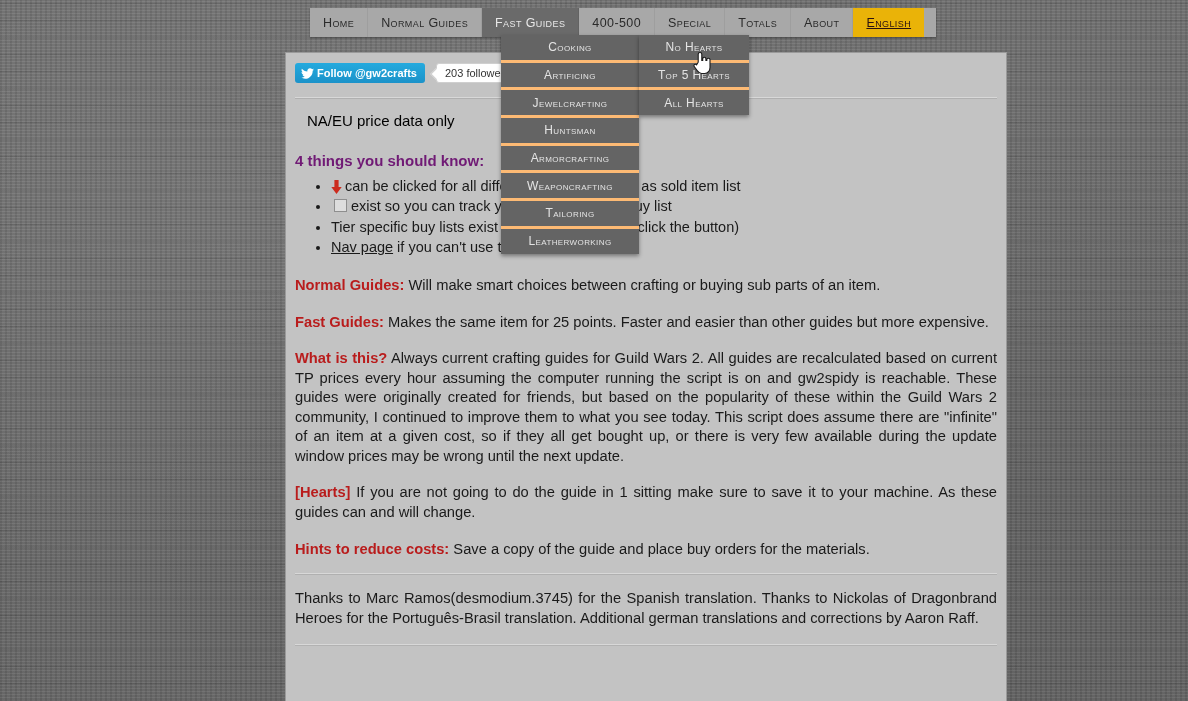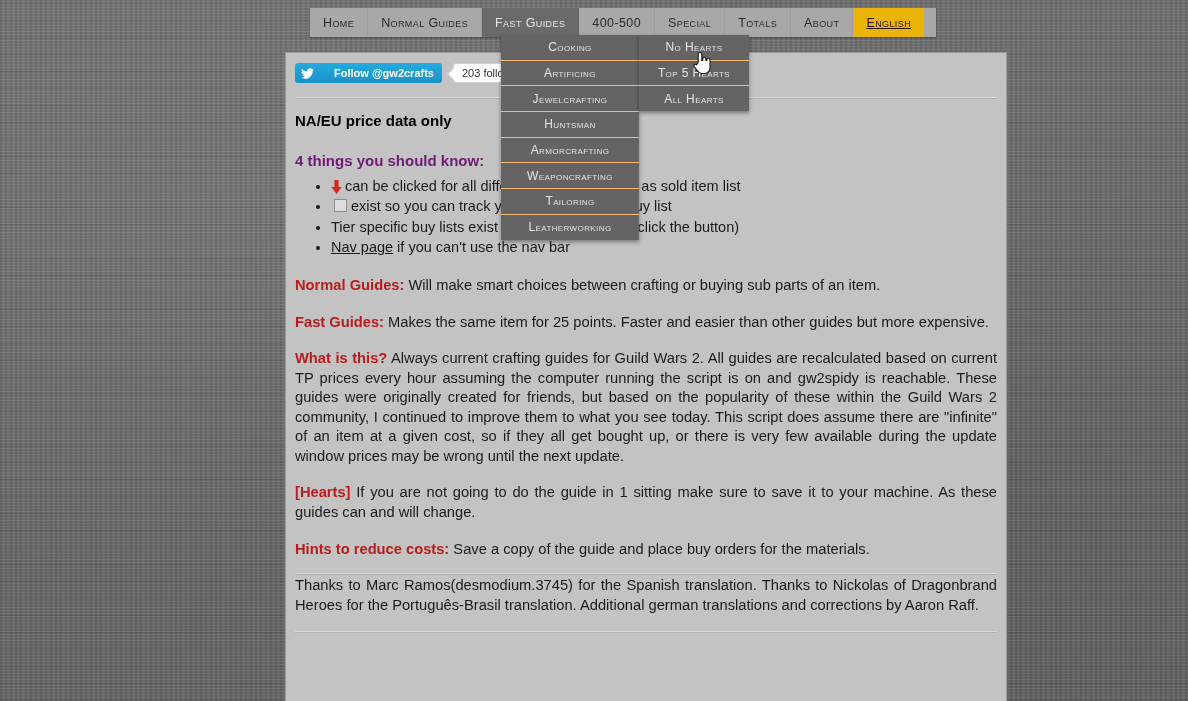--- a/index.html
+++ b/index.html
@@ -97,21 +97,21 @@
   }
   .menu-item {
     height: 24.7px;
     display: flex;
     align-items: center;
     justify-content: center;
     font-size: 12px;
     font-variant: small-caps;
     letter-spacing: 0.4px;
     color: #e4e4e4;
-    border-bottom: 1px solid #fdba74;
+    border-bottom: 3px solid #fdba74;
     cursor: pointer;
     white-space: nowrap;
   }
   .menu-item:last-child { border-bottom: none; }
 
   
   #content-panel {
     position: absolute;
     left: 285px;
     top: 52px;
@@ -132,21 +132,21 @@
     position: absolute;
     left: 9px;
     top: 10px;
     display: flex;
     align-items: center;
     height: 20px;
   }
   #twitter-follow-btn {
     display: flex;
     align-items: center;
-    gap: 20px;
+    gap: 3px;
     background: linear-gradient(#24aade, #1b92c9);
     color: #ffffff;
     font-size: 11px;
     font-weight: bold;
     height: 20px;
     padding: 0 8px 0 6px;
     border-radius: 3px;
     cursor: pointer;
     box-sizing: border-box;
   }
@@ -189,22 +189,22 @@
     margin: 0 9px;
   }
   #panel-body {
     padding: 0 9px;
     color: #111111;
     font-size: 14.5px;
     line-height: 1.32;
   }
   h3.section-title {
     font-size: 15px;
-    font-weight: bold;
-    margin: 12px 0 0 0;
+    font-weight: normal;
+    margin: 12px 0 0 12px;
     color: #000000;
   }
   h4.section-subtitle {
     font-size: 15px;
     font-weight: bold;
     margin: 20px 0 6px 0;
     color: #701a75;
   }
   ul.facts {
     margin: 4px 0 0 0;
@@ -239,21 +239,21 @@
   p.para {
     margin: 0 0 0 0;
     padding-top: 17px;
     text-align: justify;
     font-size: 14.7px;
     line-height: 1.33;
     color: #1a1a1a;
   }
   p.para b { color: #b91c1c; }
   #thanks-block {
-    padding-top: 1px;
+    padding-top: 14px;
     text-align: justify;
     font-size: 14.7px;
     line-height: 1.33;
     color: #1a1a1a;
   }
   #divider-bottom {
     margin: 16px 9px 0 9px;
     height: 0;
     border-top: 1px solid #d8d8d8;
     border-bottom: 1px solid #b2b2b2;

